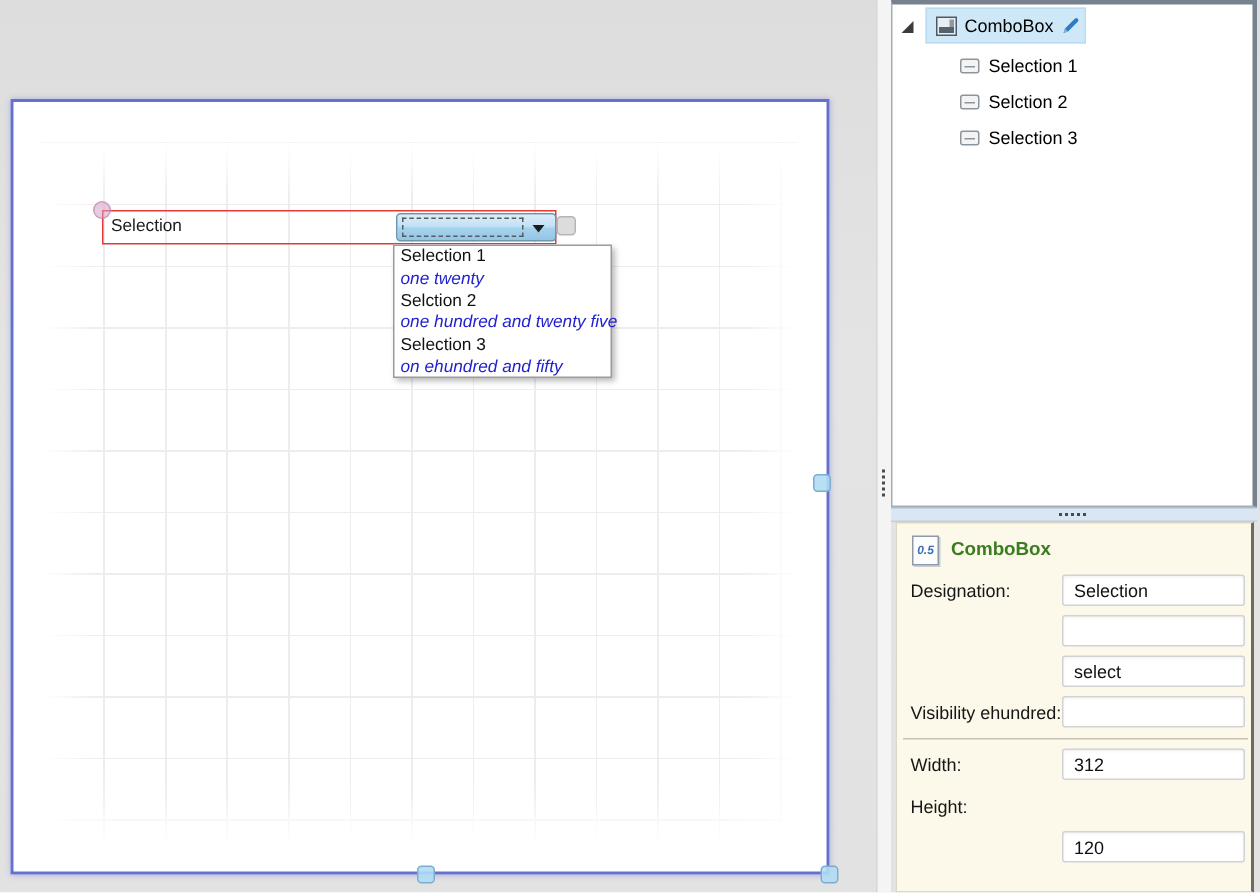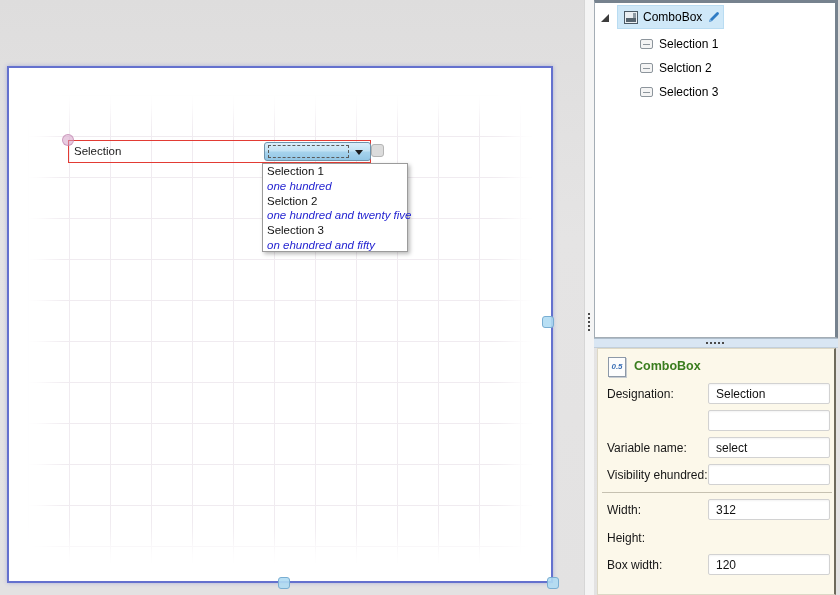--- a/index.html
+++ b/index.html
@@ -115,21 +115,21 @@
     <div class="combo">
       <div class="combo-focus"></div>
       <div class="combo-arrow"></div>
     </div>
   </div>
   <div class="handle-gray"></div>
   <div class="handle-pink"></div>
 
   <div class="dropdown">
     <div class="dd-item">Selection 1</div>
-    <div class="dd-item value">one hundred</div>
+    <div class="dd-item value">one twenty</div>
     <div class="dd-item">Selction 2</div>
     <div class="dd-item value">one hundred and twenty five</div>
     <div class="dd-item">Selection 3</div>
     <div class="dd-item value">on ehundred and fifty</div>
   </div>
 
   <div class="handle-blue hb-right"></div>
   <div class="handle-blue hb-bottom"></div>
   <div class="handle-blue hb-corner"></div>
 
@@ -186,36 +186,34 @@
     </div>
 
     <div class="prow pr-1">
       <span class="plabel">Designation:</span>
       <input class="pinput" type="text" value="Selection" style="">
     </div>
     <div class="prow pr-2">
       <input class="pinput" type="text" value="" style="">
     </div>
     <div class="prow pr-3">
-      <span class="plabel">Variable name:</span>
       <input class="pinput" type="text" value="select" style="">
     </div>
     <div class="prow pr-4">
       <span class="plabel">Visibility ehundred:</span>
       <input class="pinput" type="text" value="" style="">
     </div>
 
     <div class="psep"></div>
 
     <div class="prow pr-5">
       <span class="plabel">Width:</span>
       <input class="pinput" type="text" value="312" style="">
     </div>
     <div class="prow pr-6">
       <span class="plabel">Height:</span>
     </div>
     <div class="prow pr-7">
-      <span class="plabel">Box width:</span>
       <input class="pinput" type="text" value="120" style="">
     </div>
   </div>
 
 </div>
 
 </body></html>

